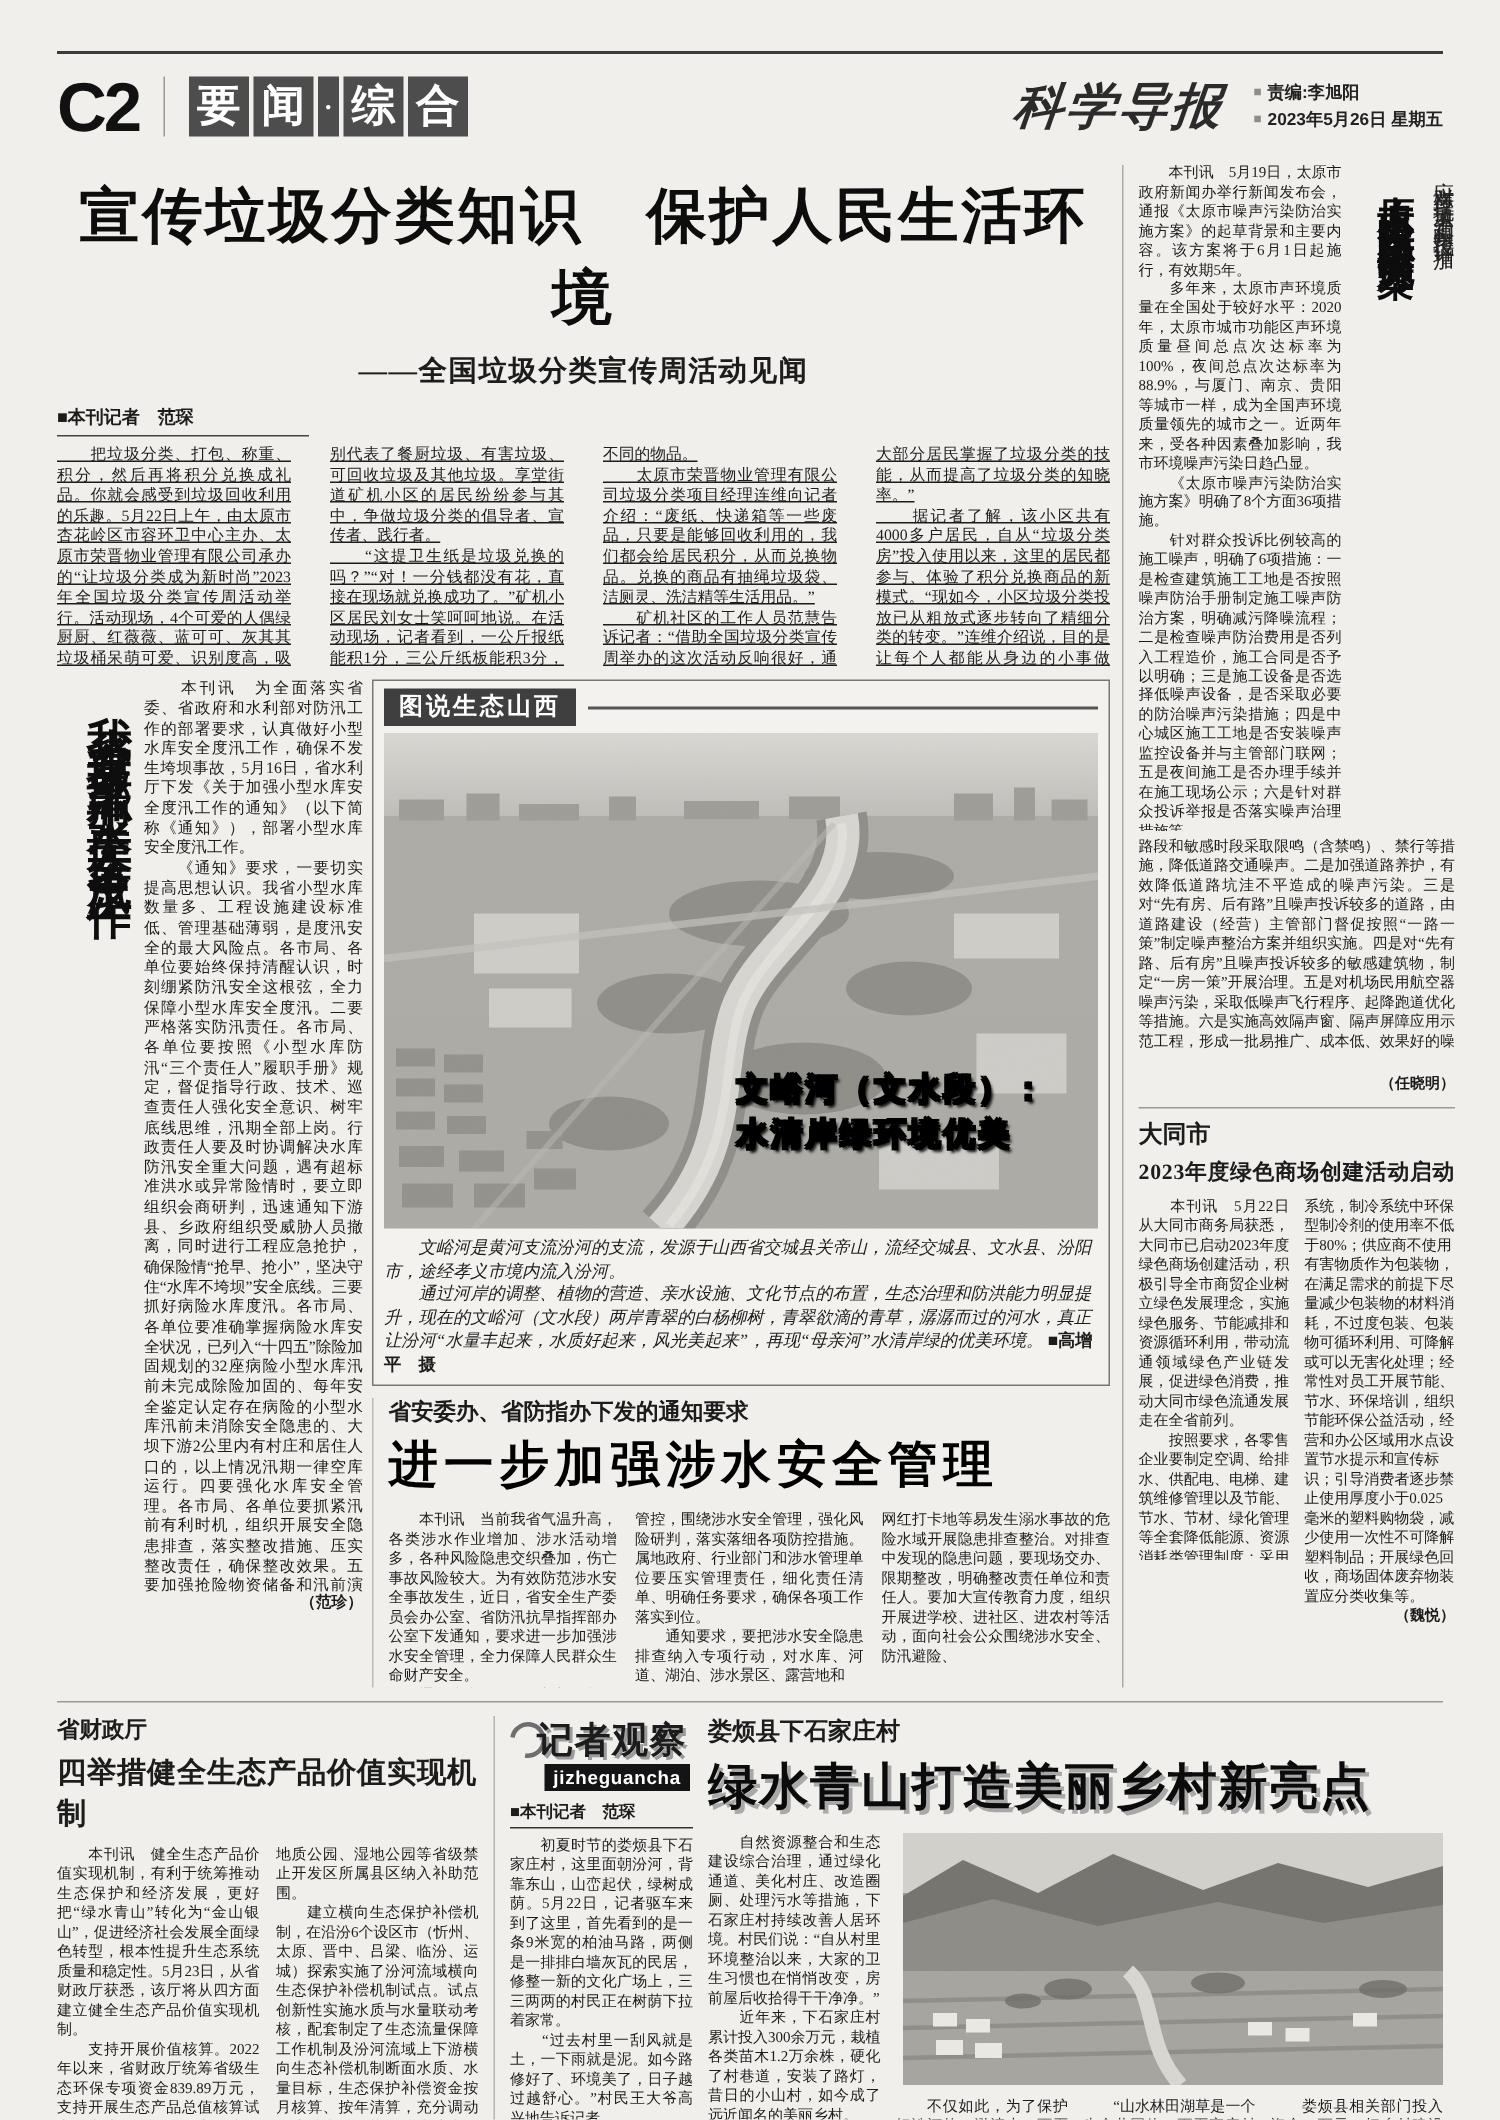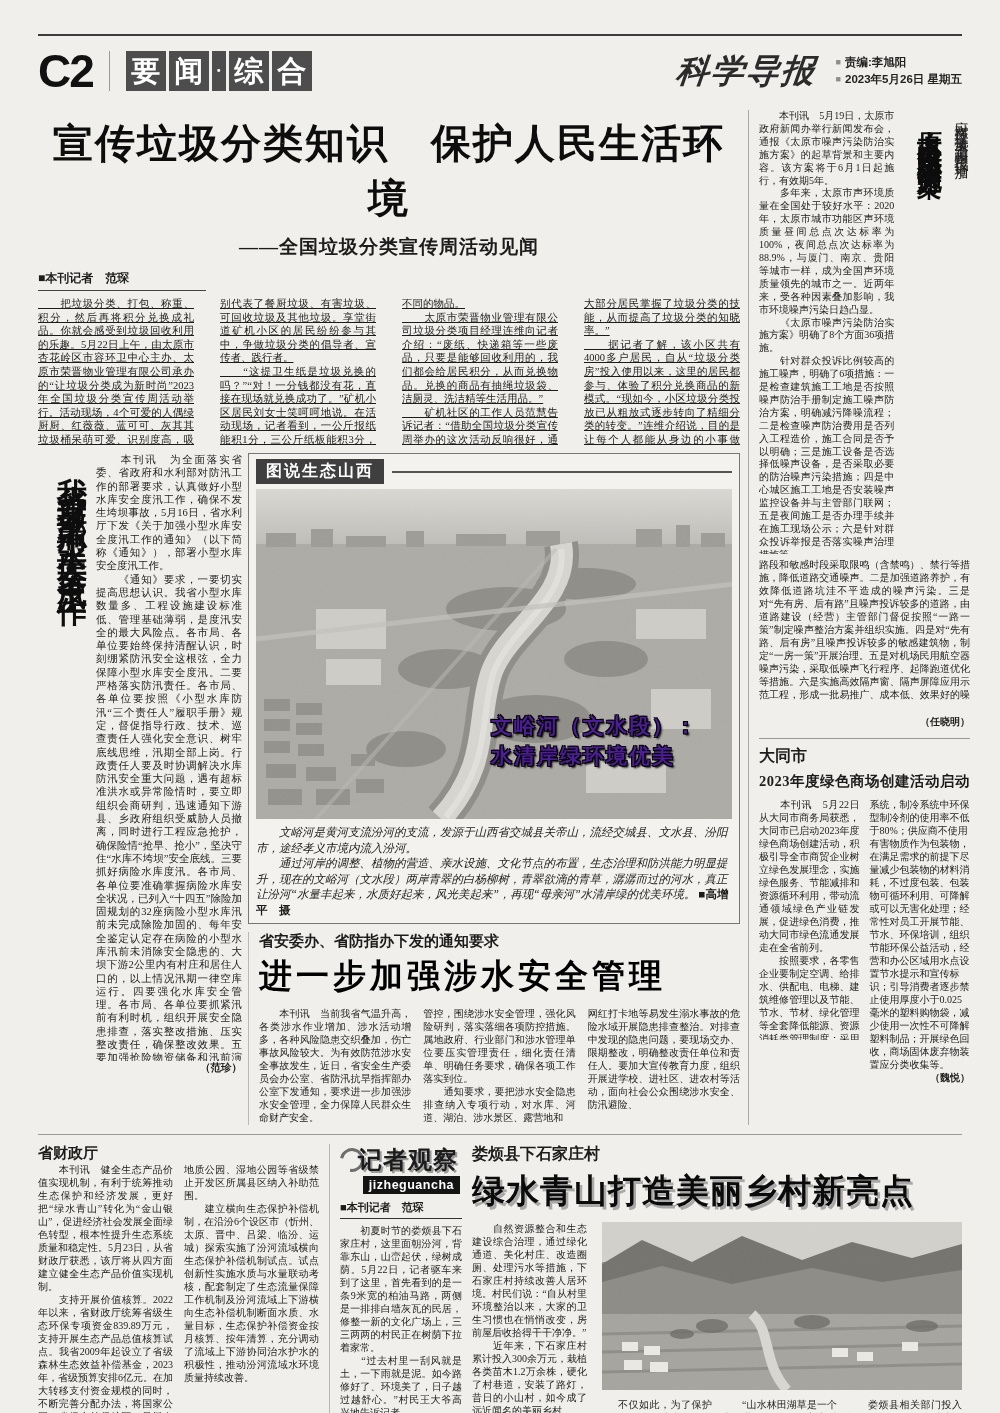--- a/index.html
+++ b/index.html
@@ -35,21 +35,21 @@
   .res-body{width:146px;margin-left:4px;}
   .res-txt{height:608px;font-size:10.5px;line-height:13.3px;}
   .res-sig{font-size:10.5px;}
   .right-stack{width:492px;margin-left:6px;}
   
   .ppack{border:1px solid #777;padding:5px 7px;box-sizing:border-box;background:#f4f2ee;}
   .pp-head{display:flex;align-items:center;justify-content:space-between;}
   .pp-label{background:#3f3f3f;color:#fff;font-family:"Liberation Sans",sans-serif;font-weight:700;font-size:16px;padding:2px 10px;letter-spacing:2px;}
   .pp-line{flex:1;border-top:2px solid #555;margin-left:8px;}
   .pp-photo{position:relative;margin-top:5px;height:330px;background:#b5b3ae;overflow:hidden;}
-  .pp-overlay{position:absolute;right:34px;bottom:48px;text-align:left;color:#4c1d95;font-weight:700;font-size:21px;line-height:30px;letter-spacing:2px;
+  .pp-overlay{position:absolute;right:34px;bottom:48px;text-align:left;color:#000000;font-weight:700;font-size:21px;line-height:30px;letter-spacing:2px;
     text-shadow:-1px -1px 0 #000,1px -1px 0 #000,-1px 1px 0 #000,1px 1px 0 #000,2px 2px 2px #000;}
   .pp-caption{font-style:italic;font-size:11.5px;line-height:15.5px;margin-top:6px;}
   .pp-credit{font-style:normal;font-weight:700;}
   
   .water{margin-top:8px;border-left:1px solid #b9b9b9;padding-left:10px;}
   .water-kicker{font-family:"Liberation Sans",sans-serif;font-weight:700;font-size:15px;}
   .water-title{font-weight:900;font-size:33px;letter-spacing:4px;margin:3px 0 8px;color:#000000;}
   .water-cols{display:flex;gap:12px;}
   .water-col{flex:1;height:118px;font-size:10px;line-height:13px;}
   .water-col .sig{font-size:10px;}
@@ -265,20 +265,21 @@
             <div class="sig">（魏悦）</div>
           </div>
         </div>
       </div>
     </div>
   </div>
 
   <div class="bottom">
     <div class="finance">
       <div class="fin-kicker">省财政厅</div>
+      <div class="fin-title">四举措健全生态产品价值实现机制</div>
       <div class="fin-cols">
         <div class="fin-col txt">　　本刊讯　健全生态产品价值实现机制，有利于统筹推动生态保护和经济发展，更好把“绿水青山”转化为“金山银山”，促进经济社会发展全面绿色转型，根本性提升生态系统质量和稳定性。5月23日，从省财政厅获悉，该厅将从四方面建立健全生态产品价值实现机制。
 　　支持开展价值核算。2022年以来，省财政厅统筹省级生态环保专项资金839.89万元，支持开展生态产品总值核算试点。我省2009年起设立了省级森林生态效益补偿基金，2023年，省级预算安排6亿元。在加大转移支付资金规模的同时，不断完善分配办法，将国家公园、省级自然保护区、风景名胜区、</div>
         <div class="fin-col txt">地质公园、湿地公园等省级禁止开发区所属县区纳入补助范围。
 　　建立横向生态保护补偿机制，在沿汾6个设区市（忻州、太原、晋中、吕梁、临汾、运城）探索实施了汾河流域横向生态保护补偿机制试点。试点创新性实施水质与水量联动考核，配套制定了生态流量保障工作机制及汾河流域上下游横向生态补偿机制断面水质、水量目标，生态保护补偿资金按月核算、按年清算，充分调动了流域上下游协同治水护水的积极性，推动汾河流域水环境质量持续改善。</div>
       </div>
     </div>
 
     <div class="observer">
       <div class="obs-grid">

